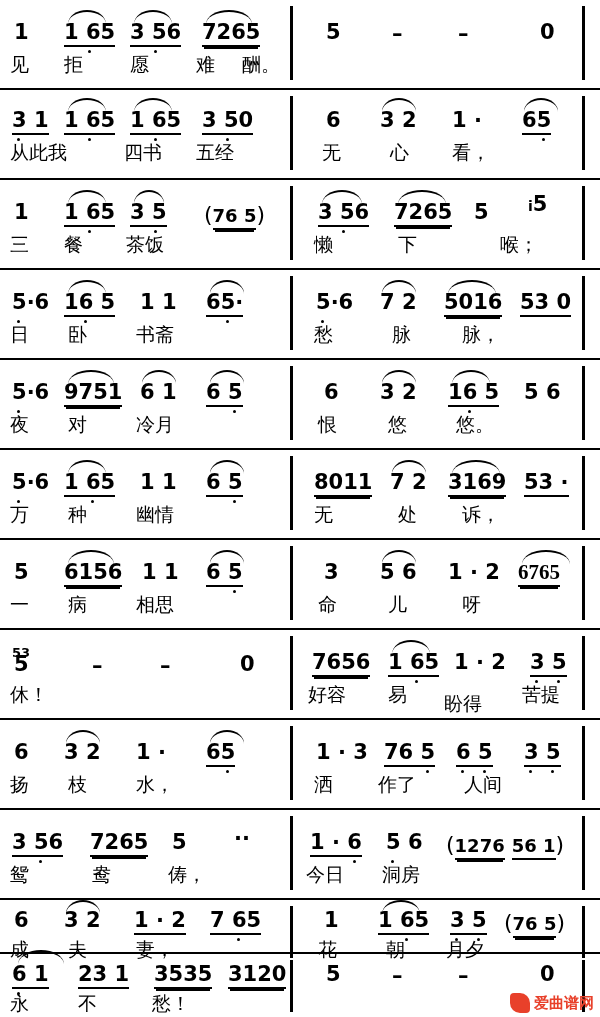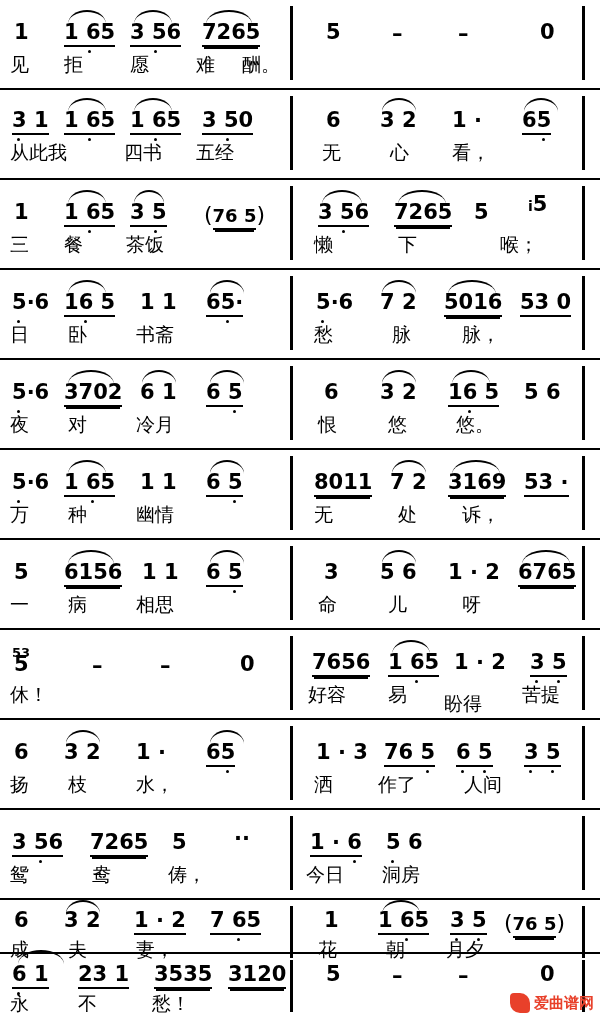--- a/index.html
+++ b/index.html
@@ -228,21 +228,21 @@
     <div class="cell lyr" style="left:462px; top:55px;">脉，</div>
   </div>
   <div class="staff" style="top:358px;"></div>
 
   <div class="row" style="top:360px;">
     <div class="bar" style="left:290px;"></div>
     <div class="bar" style="left:582px;"></div>
 
     <div class="cell num" style="left:12px; top:22px;"><span class="dotunder" style="position:relative;">5</span>·6</div>
     <div class="tie" style="left:68px; top:10px; width:46px;"></div>
-    <div class="cell num underline2" style="left:64px; top:22px;">3702</div>
+    <div class="cell num underline2" style="left:64px; top:22px;">9751</div>
     <div class="tie" style="left:142px; top:10px; width:34px;"></div>
     <div class="cell num" style="left:140px; top:22px;">6&nbsp;1</div>
     <div class="tie" style="left:210px; top:10px; width:34px;"></div>
     <div class="cell num underline1" style="left:206px; top:22px;">6&nbsp;<span class="dotunder" style="position:relative;">5</span></div>
 
     <div class="cell lyr" style="left:10px; top:55px;">夜</div>
     <div class="cell lyr" style="left:68px; top:55px;">对</div>
     <div class="cell lyr" style="left:136px; top:55px;">冷月</div>
 
     <div class="cell num" style="left:324px; top:22px;">6</div>
@@ -299,21 +299,21 @@
 
     <div class="cell lyr" style="left:10px; top:55px;">一</div>
     <div class="cell lyr" style="left:68px; top:55px;">病</div>
     <div class="cell lyr" style="left:136px; top:55px;">相思</div>
 
     <div class="cell num" style="left:324px; top:22px;">3</div>
     <div class="tie" style="left:382px; top:10px; width:34px;"></div>
     <div class="cell num" style="left:380px; top:22px;">5&nbsp;6</div>
     <div class="cell num" style="left:448px; top:22px;">1&nbsp;·&nbsp;2</div>
     <div class="tie" style="left:522px; top:10px; width:48px;"></div>
-    <div class="cell num underline2" style="left:518px; top:22px;">6765</div>
+    <div class="cell num underline2" style="left:518px; top:22px;font-family:Liberation Serif, serif;">6765</div>
 
     <div class="cell lyr" style="left:318px; top:55px;">命</div>
     <div class="cell lyr" style="left:388px; top:55px;">儿</div>
     <div class="cell lyr" style="left:462px; top:55px;">呀</div>
   </div>
   <div class="staff" style="top:628px;"></div>
 
   <div class="row" style="top:630px;">
     <div class="bar" style="left:290px;"></div>
     <div class="bar" style="left:582px;"></div>
@@ -372,20 +372,21 @@
     <div class="cell num underline2" style="left:90px; top:22px;">7265</div>
     <div class="cell num" style="left:172px; top:22px;">5</div>
     <div class="cell num" style="left:234px; top:18px;">··</div>
 
     <div class="cell lyr" style="left:10px; top:55px;">鸳</div>
     <div class="cell lyr" style="left:92px; top:55px;">鸯</div>
     <div class="cell lyr" style="left:168px; top:55px;">俦，</div>
 
     <div class="cell num underline1" style="left:310px; top:22px;">1&nbsp;·&nbsp;<span class="dotunder" style="position:relative;">6</span></div>
     <div class="cell num" style="left:386px; top:22px;"><span class="dotunder" style="position:relative;">5</span>&nbsp;6</div>
+    <div class="cell paren" style="left:446px; top:22px;">(<span class="num underline2" style="font-size:18px;">1276</span>&nbsp;<span class="num underline1" style="font-size:18px;">56&nbsp;1</span>)</div>
 
     <div class="cell lyr" style="left:306px; top:55px;">今日</div>
     <div class="cell lyr" style="left:382px; top:55px;">洞房</div>
   </div>
   <div class="staff" style="top:898px;"></div>
 
   <div class="row" style="top:900px; height:62px;">
     <div class="bar" style="left:290px; height:52px;"></div>
     <div class="bar" style="left:582px; height:52px;"></div>
 

